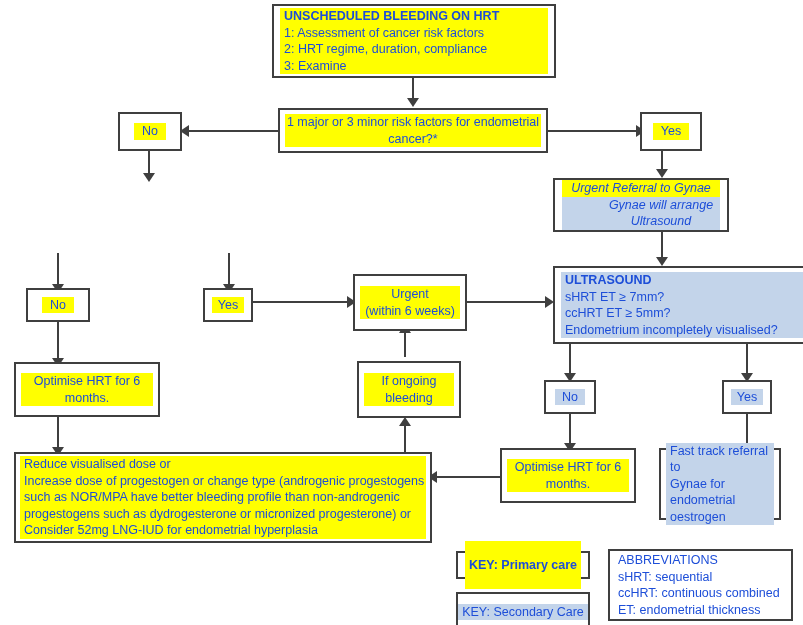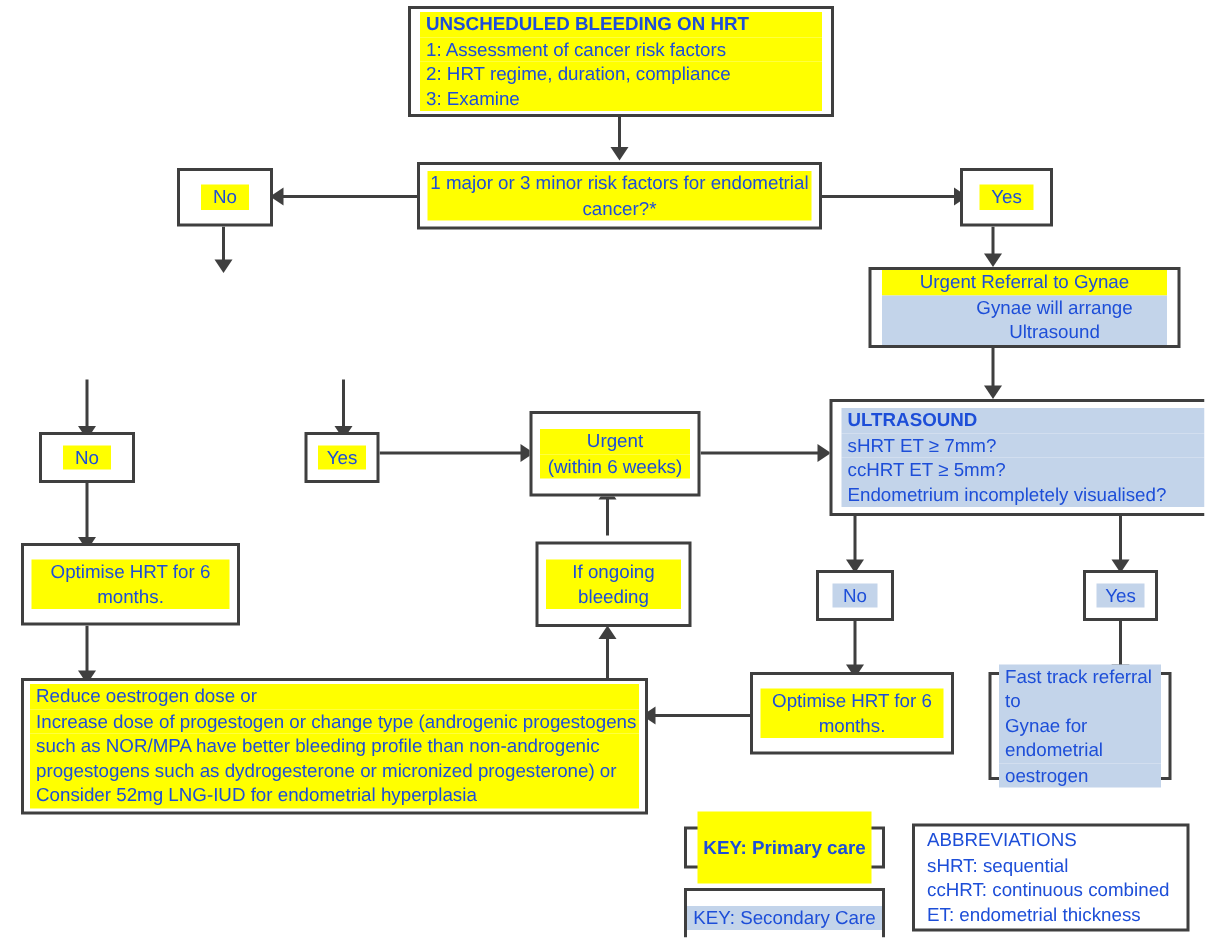--- a/index.html
+++ b/index.html
@@ -123,21 +123,21 @@
 
   <div class="box" style="left:118px;top:112px;width:64px;height:39px;align-items:center;">
     <span class="hl yellow center" style="padding:0 8px;">No</span>
   </div>
 
   <div class="box" style="left:640px;top:112px;width:62px;height:39px;align-items:center;">
     <span class="hl yellow center" style="padding:0 8px;">Yes</span>
   </div>
 
 
-  <div class="box" style="left:579px;top:178px;width:208px;height:54px;padding:5px 7px;">
+  <div class="box" style="left:553px;top:178px;width:176px;height:54px;padding:5px 7px;font-style:italic;">
     <span class="hl yellow center">Urgent Referral to Gynae</span>
     <span class="hl blue center">Gynae will arrange Ultrasound</span>
   </div>
 
   <div class="box" style="left:26px;top:288px;width:64px;height:34px;align-items:center;">
     <span class="hl yellow center" style="padding:0 8px;">No</span>
   </div>
 
   <div class="box" style="left:203px;top:288px;width:50px;height:34px;align-items:center;">
     <span class="hl yellow center" style="padding:0 6px;">Yes</span>
@@ -178,21 +178,21 @@
     <span class="hl yellow center">months.</span>
   </div>
 
   <div class="box" style="left:659px;top:448px;width:122px;height:72px;padding:5px 5px;">
     <span class="hl blue pad-l">Fast track referral to</span>
     <span class="hl blue pad-l">Gynae for endometrial</span>
     <span class="hl blue pad-l">oestrogen</span>
   </div>
 
   <div class="box" style="left:14px;top:452px;width:418px;height:91px;padding:5px 4px;">
-    <span class="hl yellow pad-l">Reduce oestrogen dose or</span>
+    <span class="hl yellow pad-l">Reduce visualised dose or</span>
     <span class="hl yellow pad-l">Increase dose of progestogen or change type (androgenic progestogens</span>
     <span class="hl yellow pad-l">such as NOR/MPA have better bleeding profile than non-androgenic</span>
     <span class="hl yellow pad-l">progestogens such as dydrogesterone or micronized progesterone) or</span>
     <span class="hl yellow pad-l">Consider 52mg LNG-IUD for endometrial hyperplasia</span>
   </div>
 
   <div class="box" style="left:456px;top:551px;width:134px;height:28px;align-items:center;">
     <span class="hl yellow center bold" style="padding:16px 4px;text-align:right;">KEY: Primary care</span>
   </div>
 

